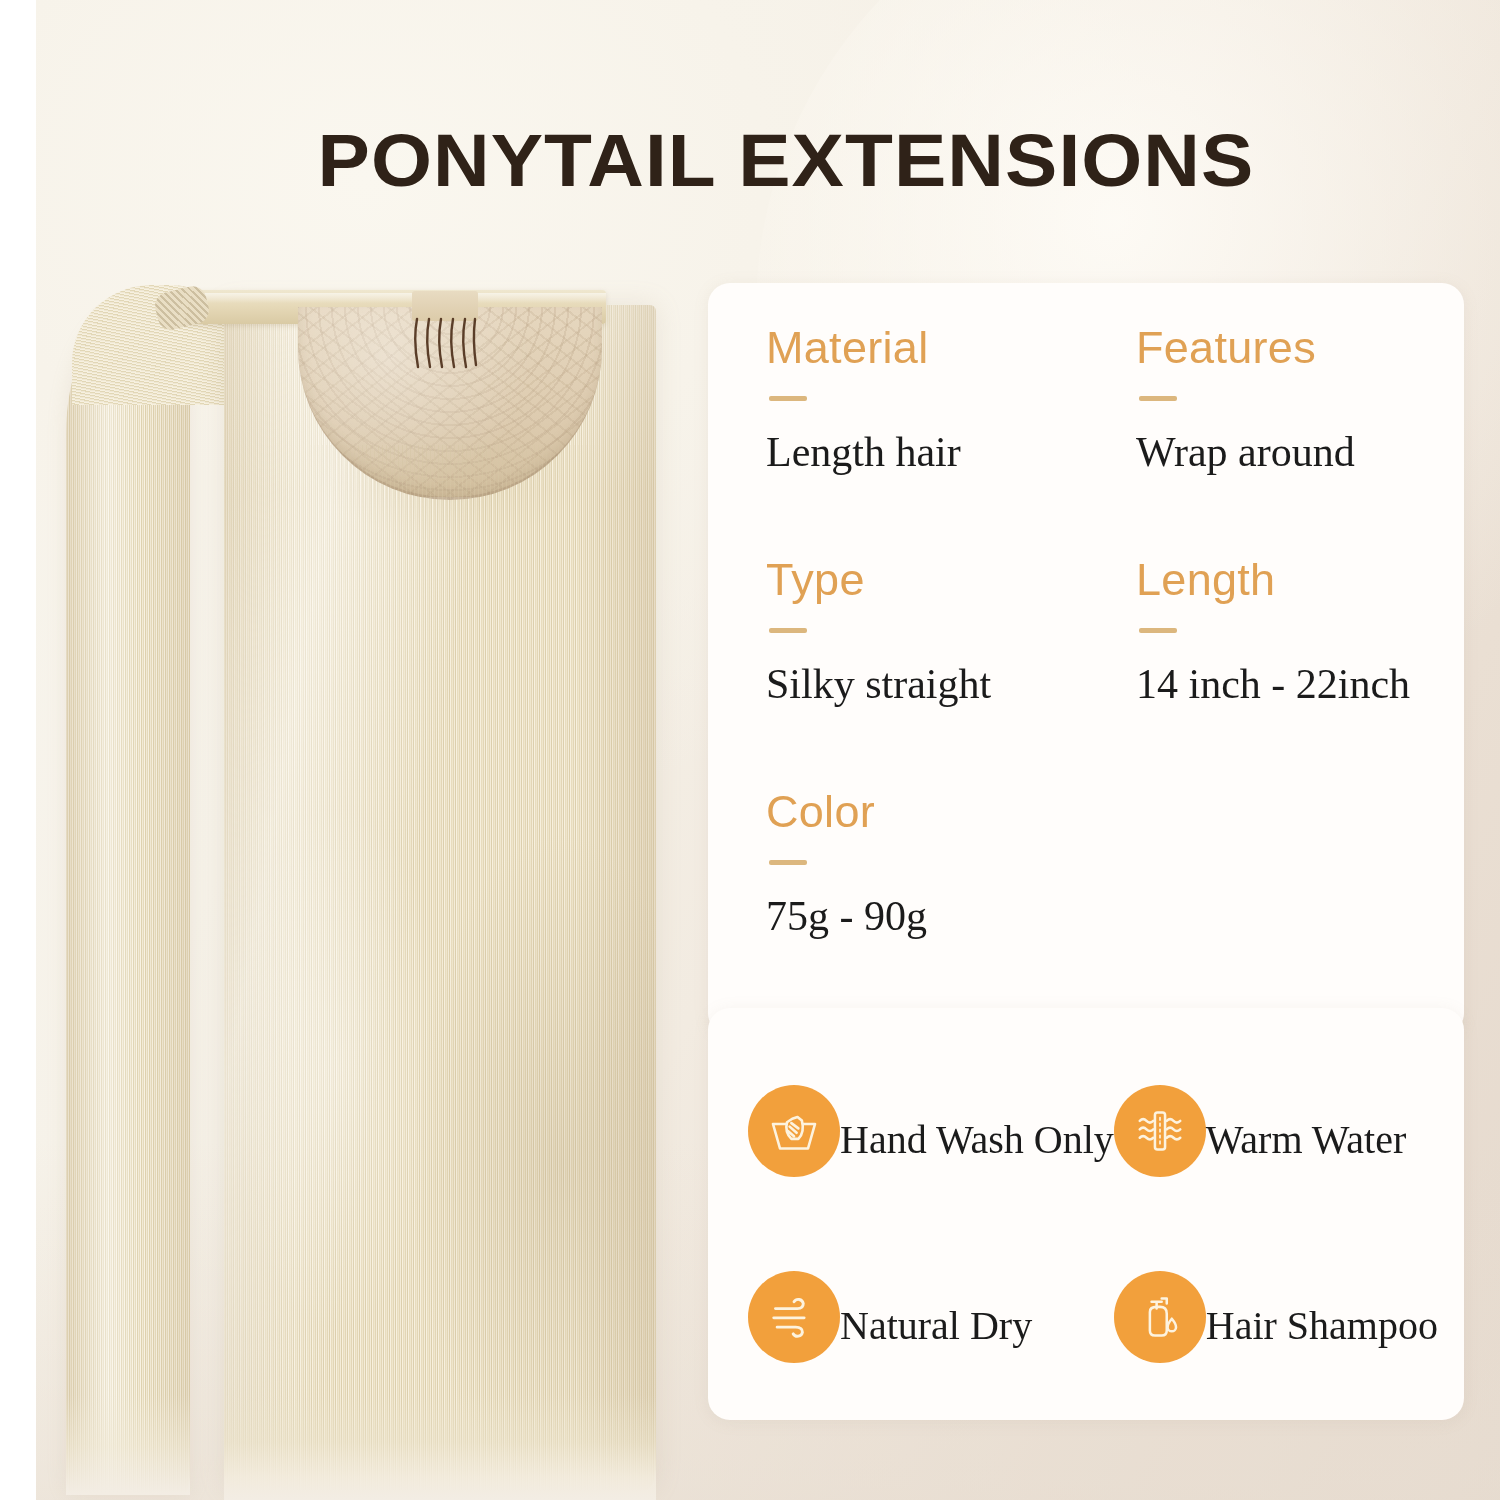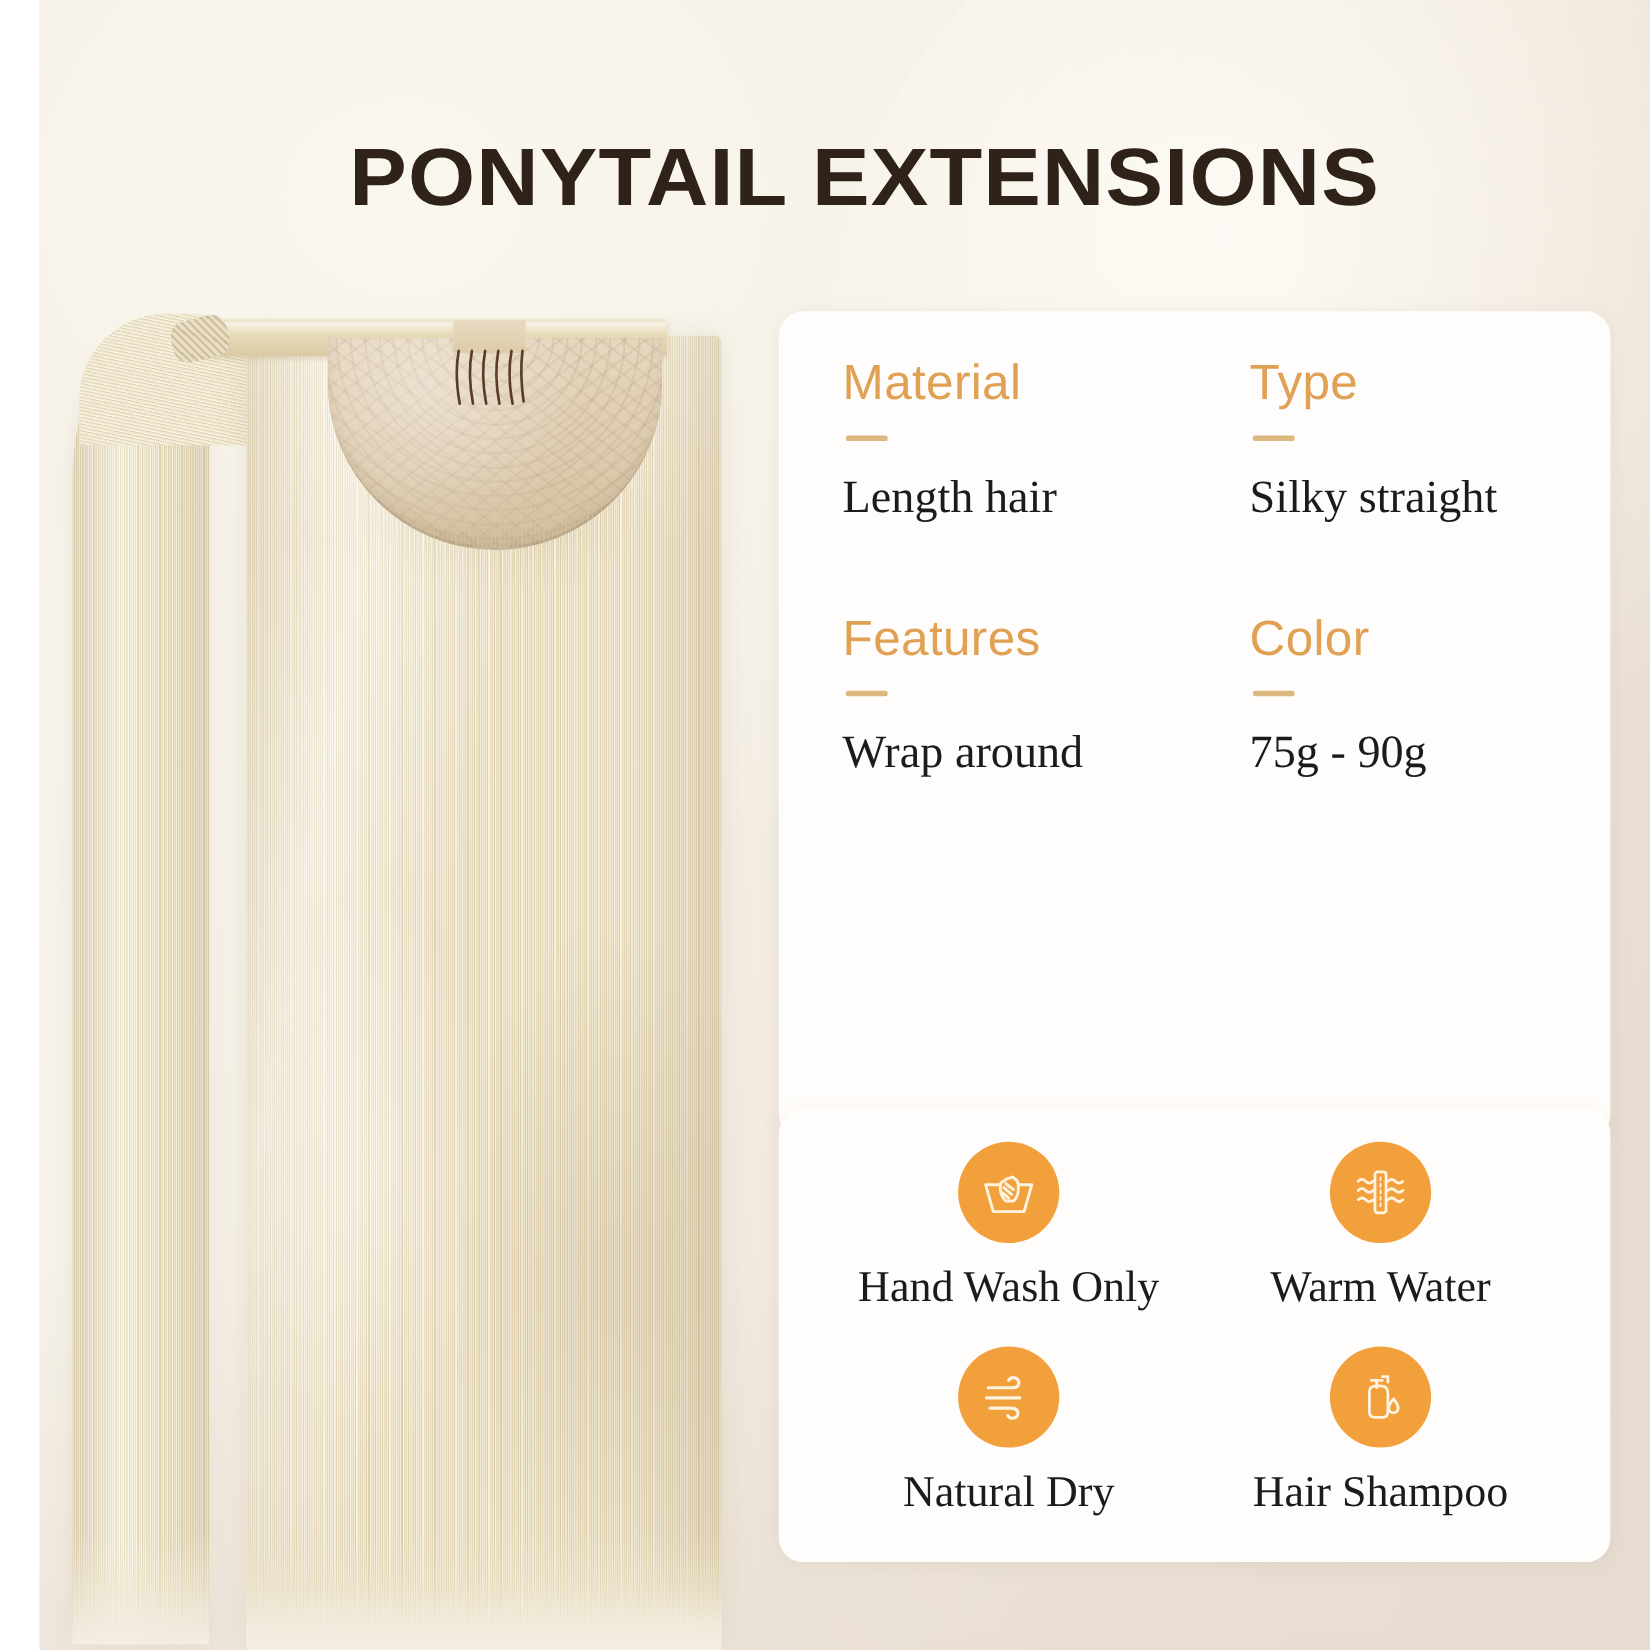--- a/index.html
+++ b/index.html
@@ -322,21 +322,21 @@
     position: absolute;
     left: 40px;
     top: 30px;
     width: 676px;
     display: grid;
     grid-template-columns: 1fr 1fr;
     grid-auto-rows: 186px;
   }
   .care-cell {
     display: flex;
-    flex-direction: column;
+    flex-direction: row;
     align-items: center;
     justify-content: flex-start;
   }
   .care-icon {
     width: 92px;
     height: 92px;
     border-radius: 50%;
     background: #f2a03c;
     display: flex;
     align-items: center;
@@ -395,32 +395,37 @@
   <div class="card" id="spec-card">
     <div class="spec-grid">
 
       <div class="spec-cell">
         <div class="spec-label">Material</div>
         <div class="spec-dash"></div>
         <div class="spec-value">Length hair</div>
       </div>
 
       <div class="spec-cell">
+        <div class="spec-label">Features</div>
+        <div class="spec-dash"></div>
+        <div class="spec-value">Wrap around</div>
+      </div>
+
+      <div class="spec-cell">
         <div class="spec-label">Type</div>
         <div class="spec-dash"></div>
         <div class="spec-value">Silky straight</div>
       </div>
 
+
       <div class="spec-cell">
-        <div class="spec-label">Features</div>
+        <div class="spec-label">Length</div>
         <div class="spec-dash"></div>
-        <div class="spec-value">Wrap around</div>
-      </div>
-
-
+        <div class="spec-value">14 inch - 22inch</div>
+      </div>
 
       <div class="spec-cell">
         <div class="spec-label">Color</div>
         <div class="spec-dash"></div>
         <div class="spec-value">75g - 90g</div>
       </div>
 
     </div>
   </div>
 

